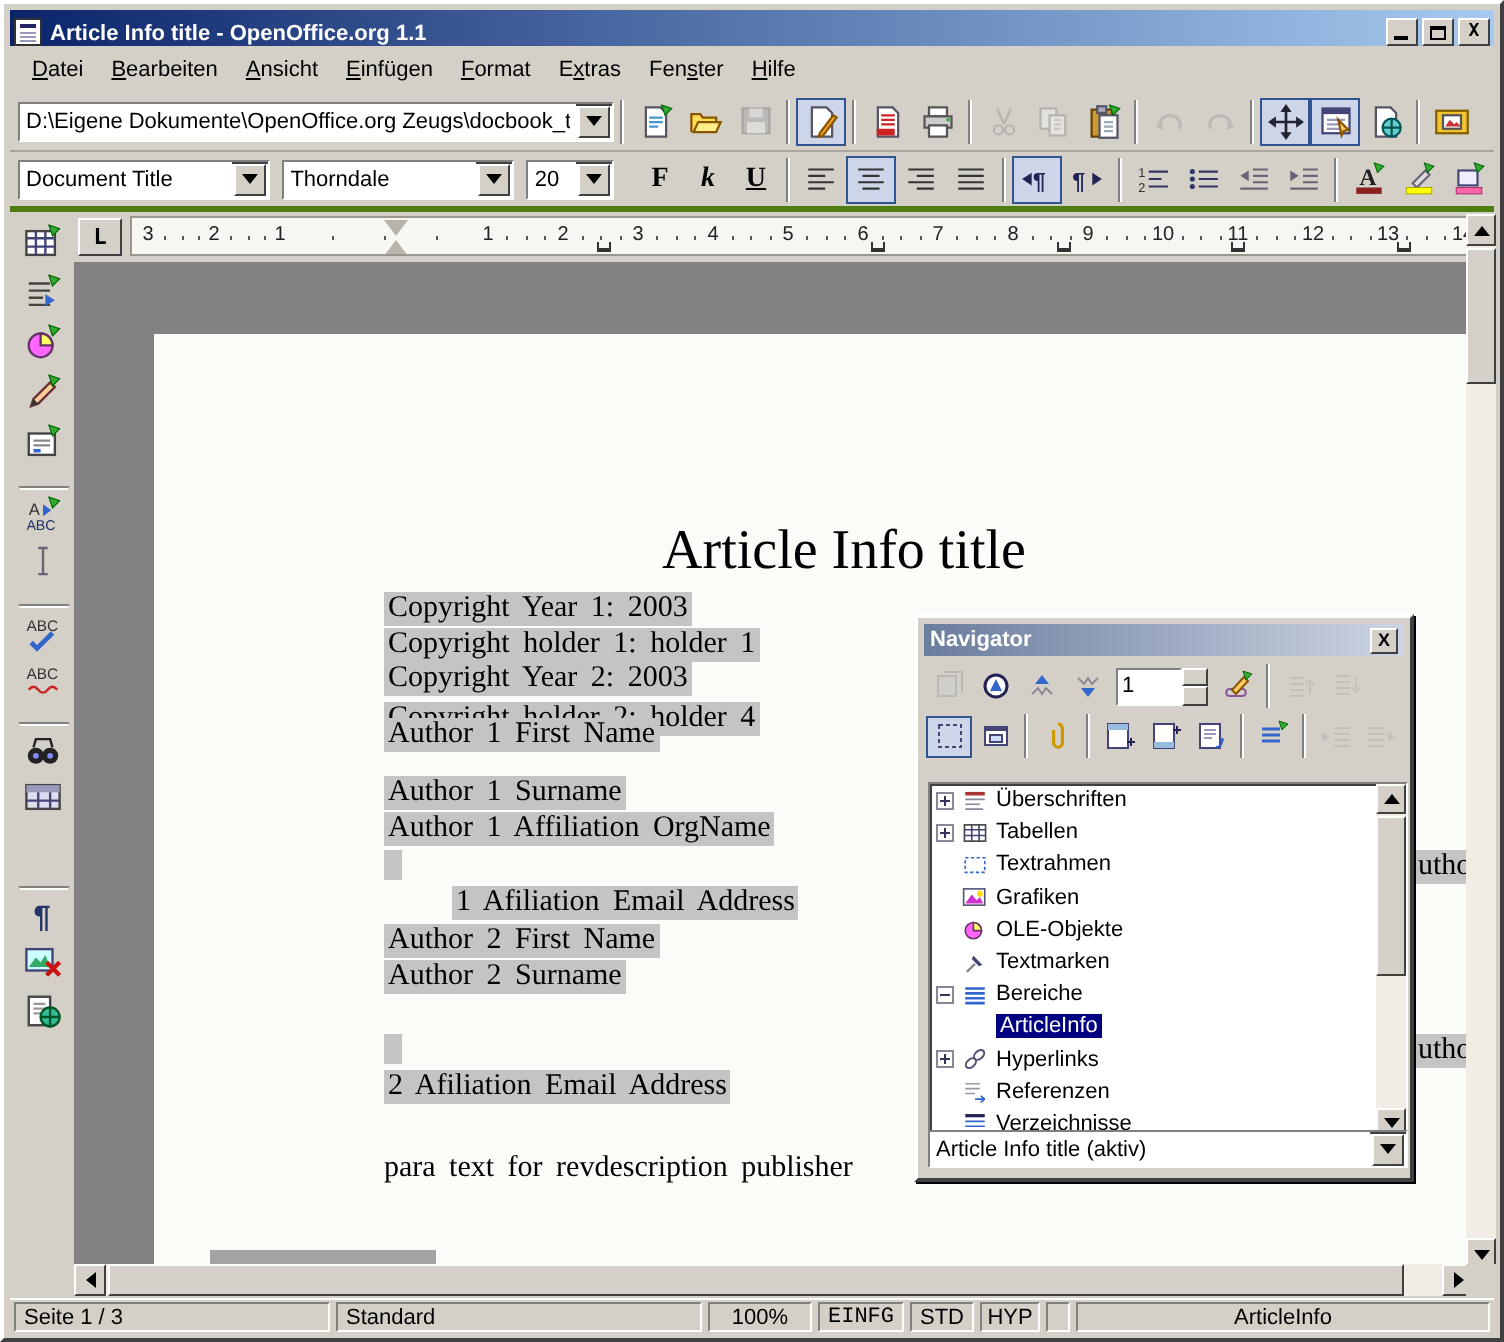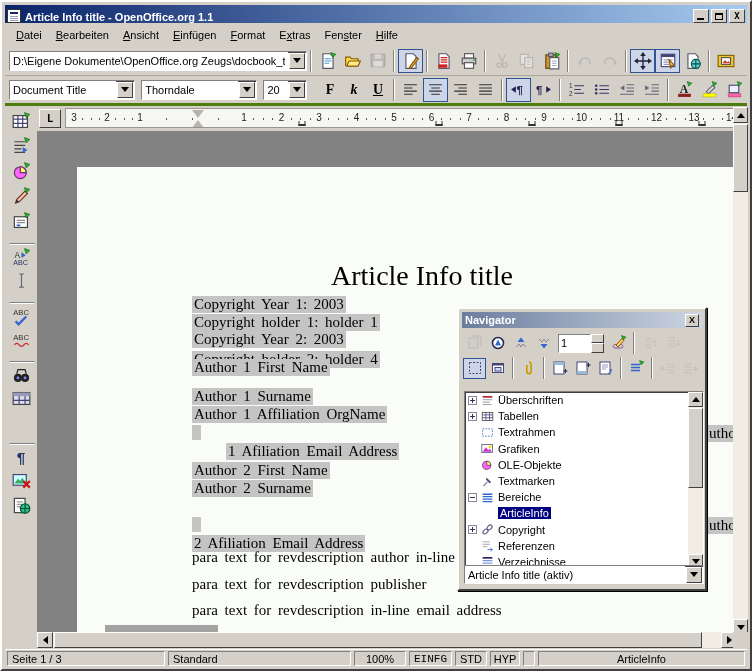--- a/index.html
+++ b/index.html
@@ -561,23 +561,21 @@
         <div class="dline" style="top: 184.2px;"><span class="shade">Copyright holder 2: holder 4</span></div>
         <div class="dline" style="top: 192px;"><span class="shade">Author 1 First Name</span></div>
         <div class="dline" style="top: 221px;"><span class="shade">Author 1 Surname</span></div>
         <div class="dline" style="top: 239.4px;"><span class="shade">Author 1 Affiliation OrgName</span></div>
         <div class="dline" style="top: 257.8px;"><span class="sliver"></span></div>
         <div class="dline" style="top: 276.2px; padding-left: 34px;"><span class="shade">1 Afiliation Email Address</span></div>
         <div class="dline" style="top: 294.6px; text-align: center;"><span class="shade">Author 2 First Name</span></div>
         <div class="dline" style="top: 313px;"><span class="shade">Author 2 Surname</span></div>
         <div class="dline" style="top: 349.8px;"><span class="sliver"></span></div>
         <div class="dline" style="top: 368.2px;"><span class="shade">2 Afiliation Email Address</span></div>
-        <div class="dline" style="top: 382px;">para text for revdescription author in-line</div>
         <div class="dline" style="top: 408.5px;">para text for revdescription publisher</div>
-        <div class="dline" style="top: 435px;">para text for revdescription in-line email address</div>
         <div class="frag" style="left: 630px; top: 257.8px;"><span class="shade">utho</span></div>
         <div class="frag" style="left: 630px; top: 349.8px;"><span class="shade">utho</span></div>
       </div>
     <div class="artifact"></div>
   </div>
 
   <div class="vscroll">
     <span class="sbtn" style="left:0;top:0;width:15px;height:16px">
         <span class="tri tri-up"></span>
       </span>
@@ -810,21 +808,21 @@
           <div class="trow">
             <span class="texp">
               <span class="box plus"></span>
             </span>
             <span class="tico">
               <svg width="13" height="13" viewBox="0 0 16 16">
                 <ellipse cx="5.5" cy="10.5" rx="3.6" ry="2.4" fill="none" stroke="#557" stroke-width="1.3" transform="rotate(-42 5.5 10.5)"></ellipse>
                 <ellipse cx="10.5" cy="5.5" rx="3.6" ry="2.4" fill="none" stroke="#557" stroke-width="1.3" transform="rotate(-42 10.5 5.5)"></ellipse>
               </svg>
             </span>
-            <span class="tlabel">Copyright</span>
+            <span class="tlabel">Hyperlinks</span>
           </div>
           <div class="trow">
             <span class="texp"></span>
             <span class="tico">
               <svg width="13" height="13" viewBox="0 0 16 16">
                 <path d="M2 3.5h9M2 6.5h9M2 9.5h6" stroke="#99a"></path>
                 <path d="M8 13h6m0 0l-2.5-2m2.5 2l-2.5 2" stroke="#36c" fill="none"></path>
               </svg>
             </span>
             <span class="tlabel">Referenzen</span>

